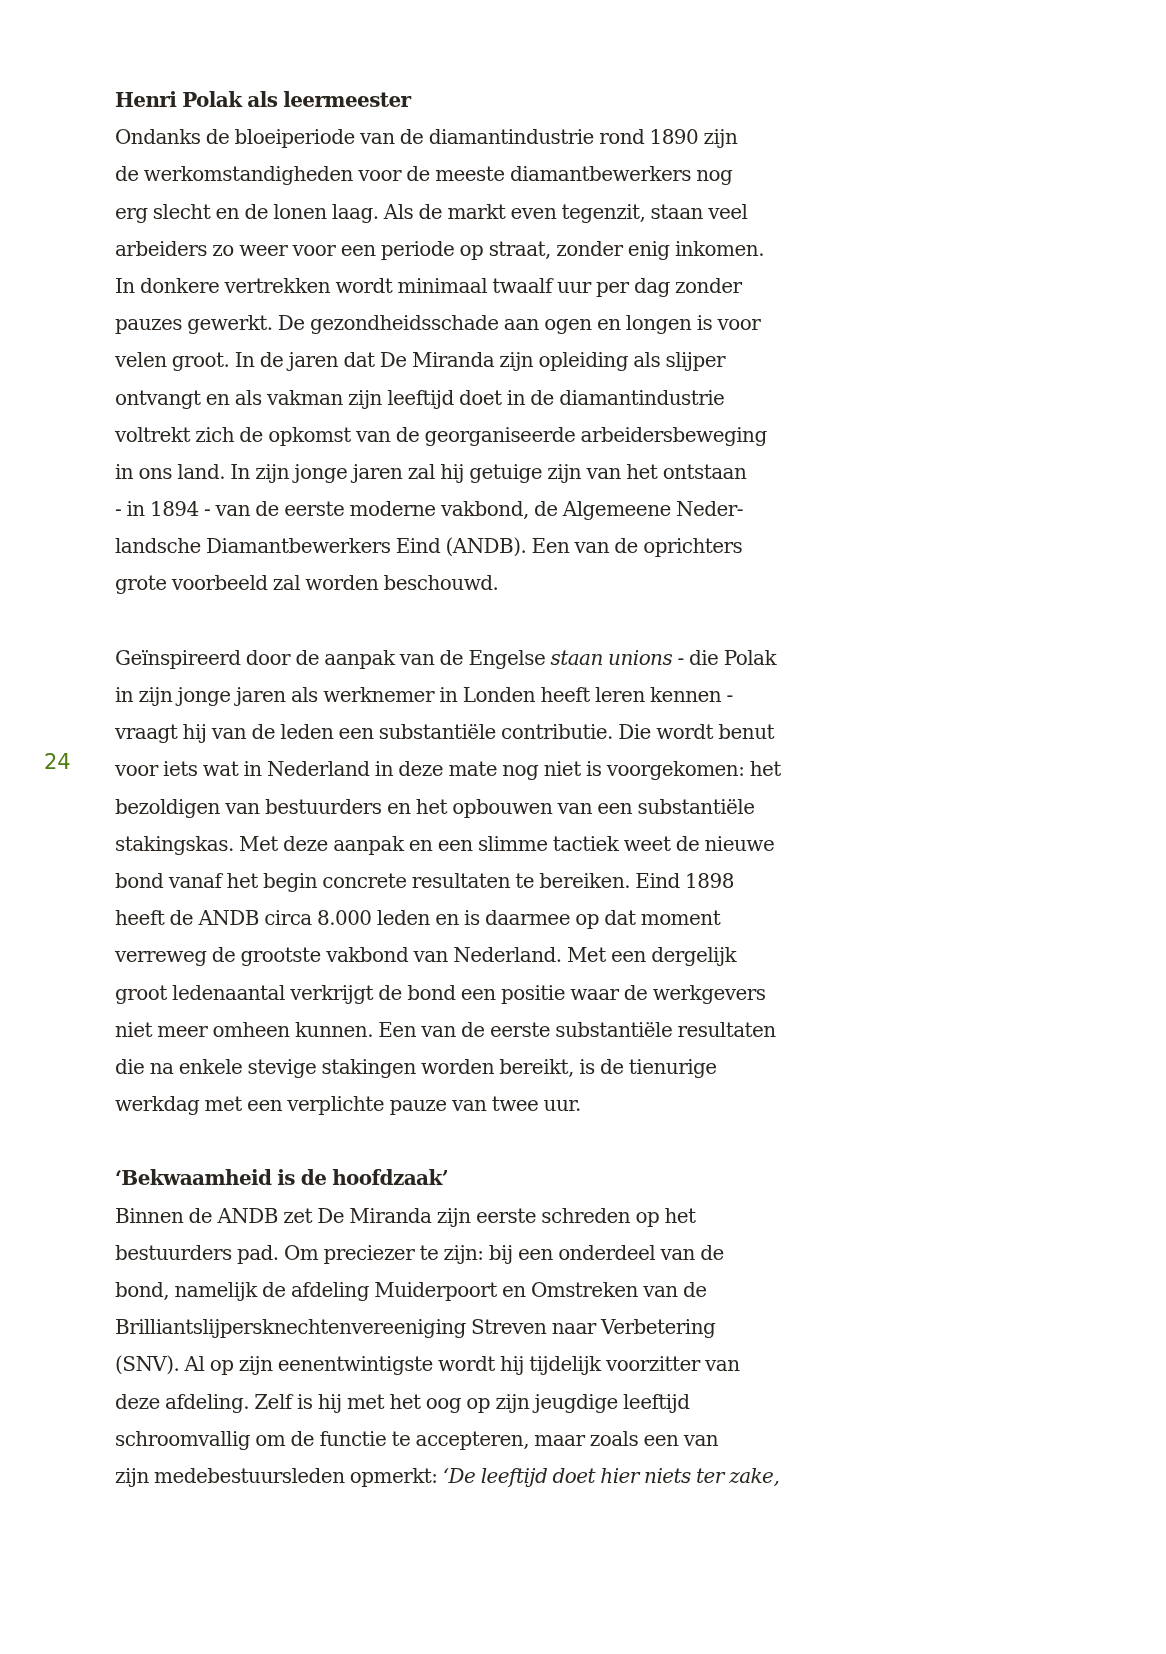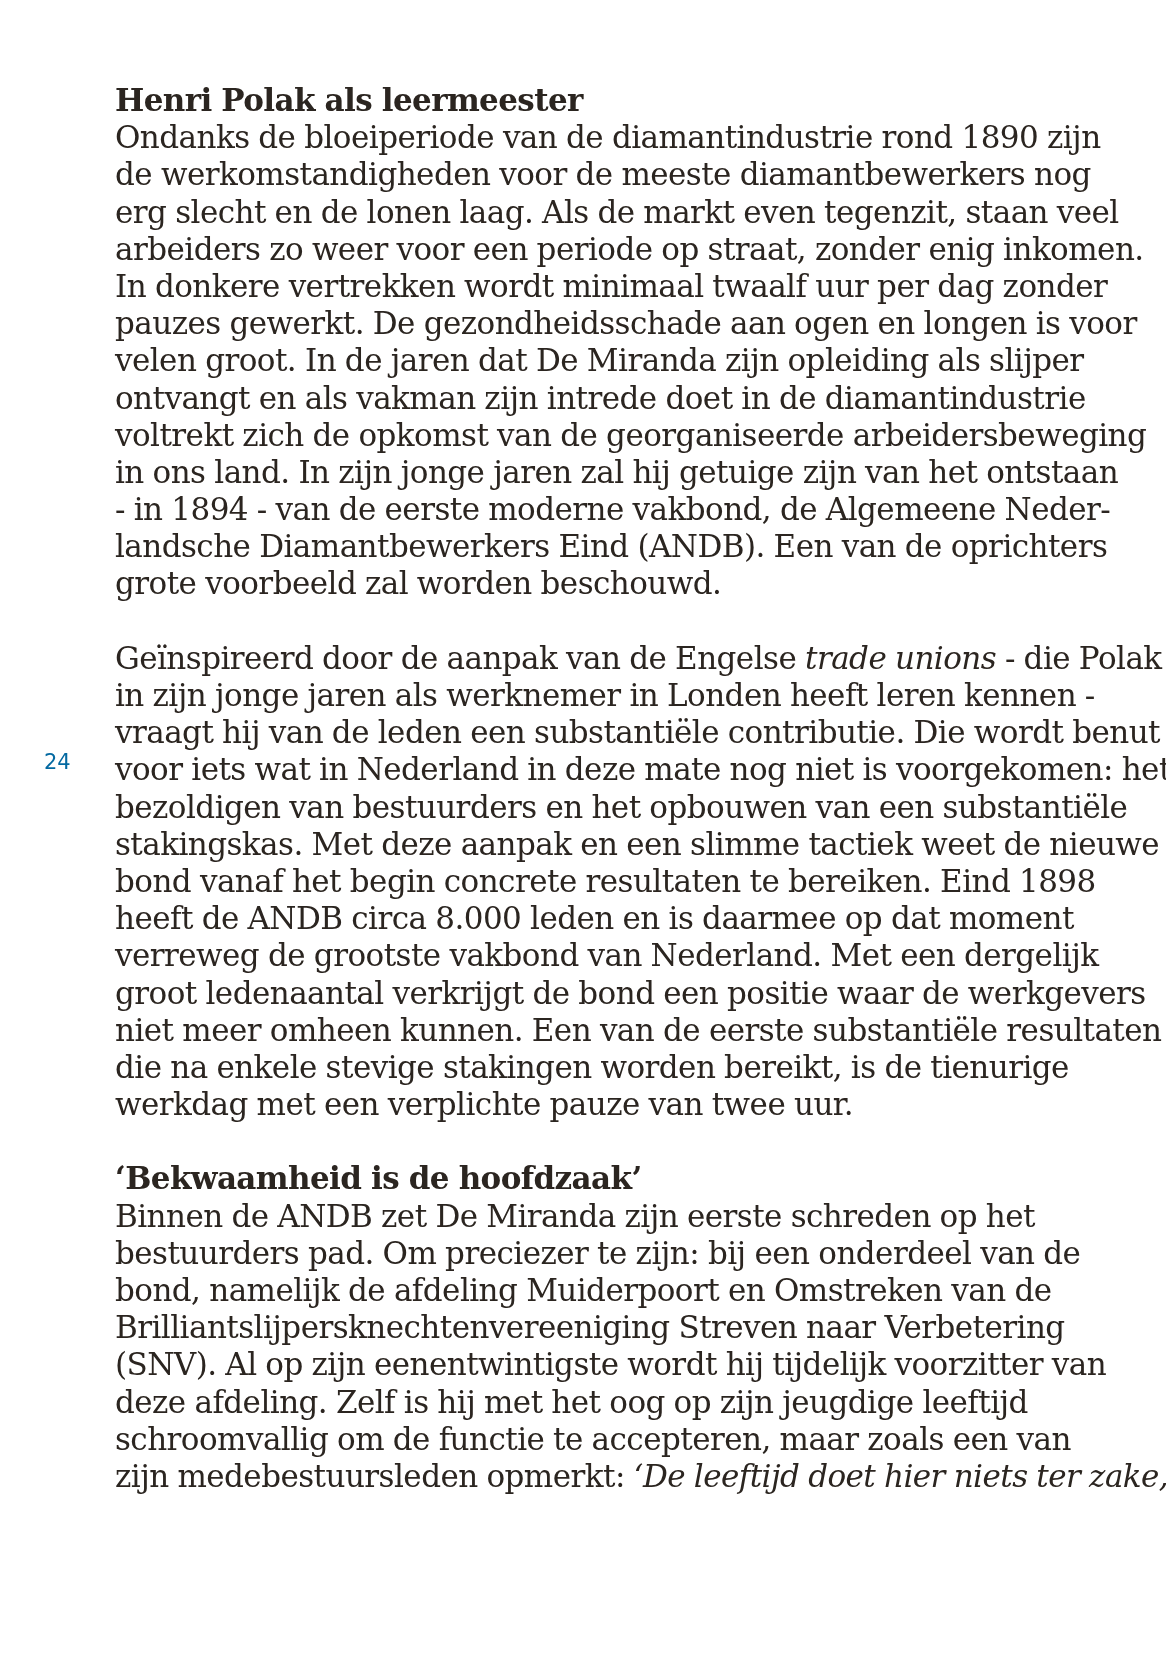--- a/index.html
+++ b/index.html
@@ -21,33 +21,33 @@
       top: 0;
       width: 1166px;
       height: 1654px;
     }
     .page-number {
       position: absolute;
       left: 44px;
       top: 752px;
       font-family: "DejaVu Sans", "Liberation Sans", sans-serif;
       font-size: 21px;
-      color: #0369a1;
+      color: #4d7c0f;
       line-height: 1;
     }
     .content {
       position: absolute;
       left: 115px;
       top: 82px;
       width: 880px;
     }
     .line {
       display: block;
       white-space: nowrap;
-      font-size: 31px;
+      font-size: 20px;
       line-height: 37.2px;
       height: 37.2px;
       letter-spacing: -0.55px;
       word-spacing: -0.5px;
     }
     .heading {
       font-weight: bold;
       letter-spacing: -0.6px;
     }
     .gap {
@@ -69,32 +69,32 @@
 
     <div>
       <span class="line heading">Henri Polak als leermeester</span>
       <span class="line">Ondanks de bloeiperiode van de diamantindustrie rond 1890 zijn</span>
       <span class="line">de werkomstandigheden voor de meeste diamantbewerkers nog</span>
       <span class="line">erg slecht en de lonen laag. Als de markt even tegenzit, staan veel</span>
       <span class="line">arbeiders zo weer voor een periode op straat, zonder enig inkomen.</span>
       <span class="line">In donkere vertrekken wordt minimaal twaalf uur per dag zonder</span>
       <span class="line">pauzes gewerkt. De gezondheidsschade aan ogen en longen is voor</span>
       <span class="line">velen groot. In de jaren dat De Miranda zijn opleiding als slijper</span>
-      <span class="line">ontvangt en als vakman zijn intrede doet in de diamantindustrie</span>
+      <span class="line">ontvangt en als vakman zijn leeftijd doet in de diamantindustrie</span>
       <span class="line">voltrekt zich de opkomst van de georganiseerde arbeidersbeweging</span>
       <span class="line">in ons land. In zijn jonge jaren zal hij getuige zijn van het ontstaan</span>
       <span class="line">- in 1894 - van de eerste moderne vakbond, de Algemeene Neder-</span>
       <span class="line">landsche Diamantbewerkers Eind (ANDB). Een van de oprichters</span>
       <span class="line">grote voorbeeld zal worden beschouwd.</span>
     </div>
 
     <span class="gap"></span>
 
     <div>
-      <span class="line"><span>Geïnspireerd door de aanpak van de Engelse </span><em>trade unions</em><span> - die Polak</span></span>
+      <span class="line"><span>Geïnspireerd door de aanpak van de Engelse </span><em>staan unions</em><span> - die Polak</span></span>
       <span class="line">in zijn jonge jaren als werknemer in Londen heeft leren kennen -</span>
       <span class="line">vraagt hij van de leden een substantiële contributie. Die wordt benut</span>
       <span class="line">voor iets wat in Nederland in deze mate nog niet is voorgekomen: het</span>
       <span class="line">bezoldigen van bestuurders en het opbouwen van een substantiële</span>
       <span class="line">stakingskas. Met deze aanpak en een slimme tactiek weet de nieuwe</span>
       <span class="line">bond vanaf het begin concrete resultaten te bereiken. Eind 1898</span>
       <span class="line">heeft de ANDB circa 8.000 leden en is daarmee op dat moment</span>
       <span class="line">verreweg de grootste vakbond van Nederland. Met een dergelijk</span>
       <span class="line">groot ledenaantal verkrijgt de bond een positie waar de werkgevers</span>
       <span class="line">niet meer omheen kunnen. Een van de eerste substantiële resultaten</span>

